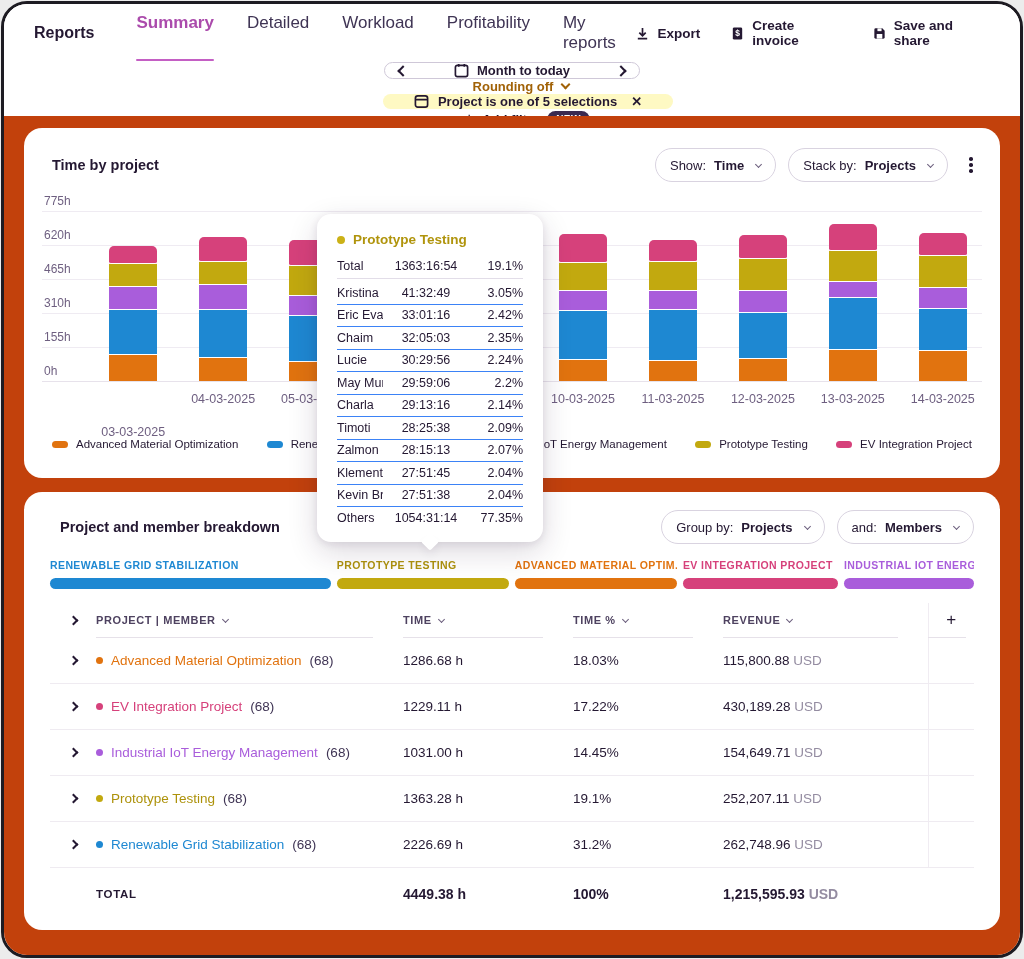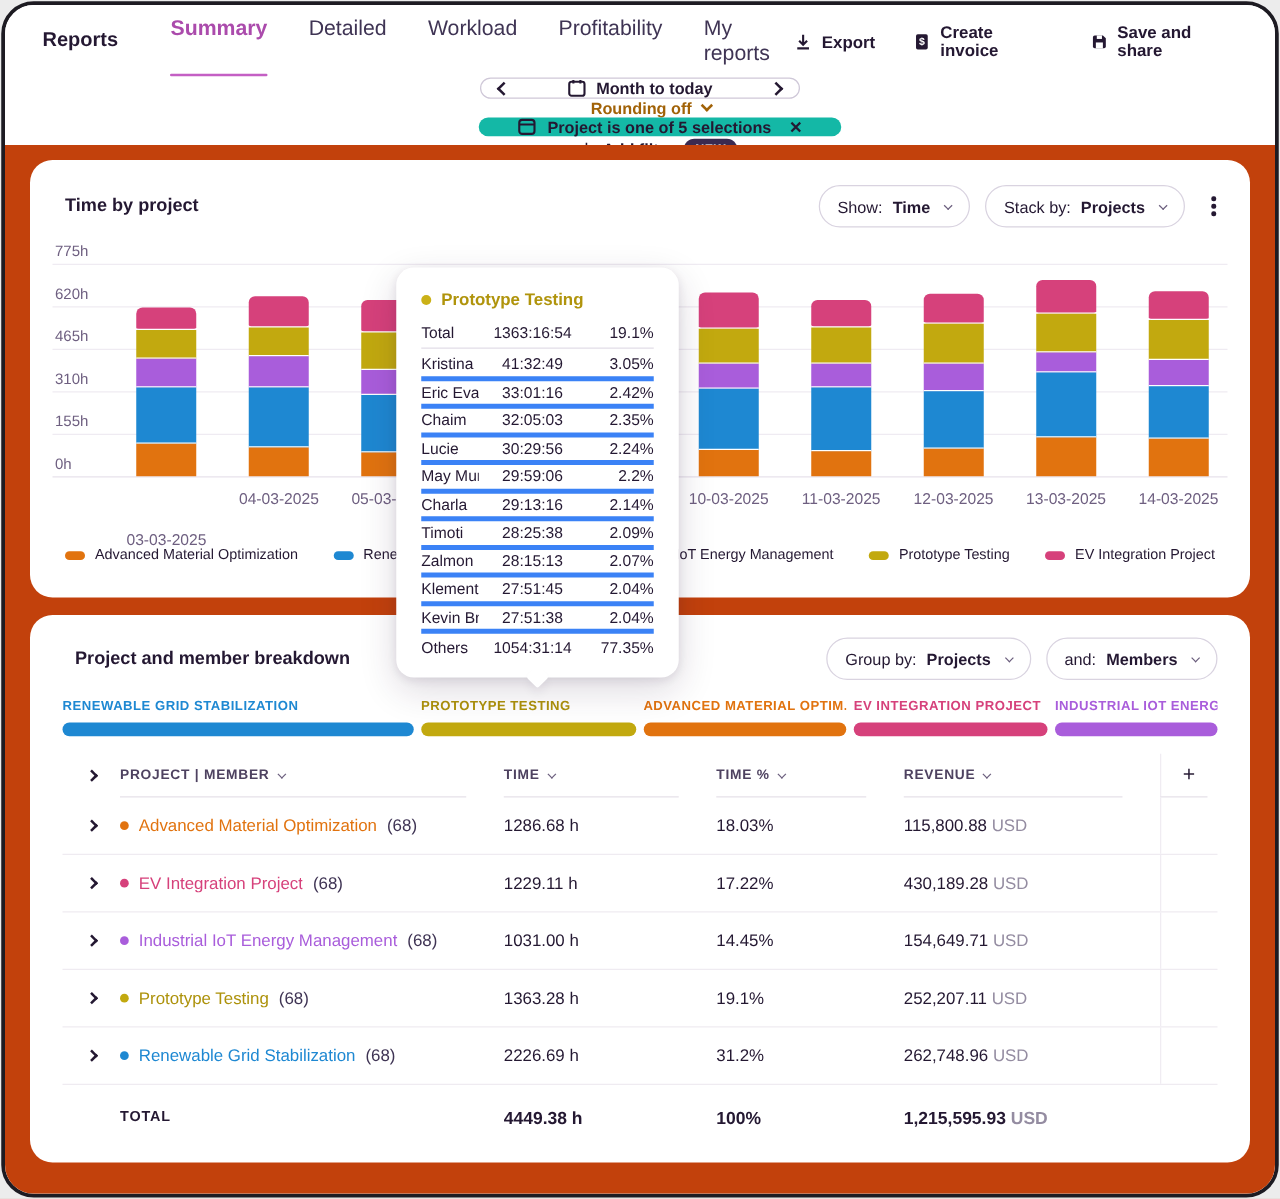--- a/index.html
+++ b/index.html
@@ -15,21 +15,21 @@
   .tab.active::after { content:""; position:absolute; left:0; right:0; bottom:-2px; height:2px; border-radius:2px; background:#c45fc4; }
   .actions { margin-left:auto; display:flex; gap:30px; }
   .action { display:flex; align-items:center; gap:7px; font-size:13.5px; font-weight:700; color:#241832; cursor:pointer; }
   .action svg { display:block; }
 
   
   .filterbar { display:flex; align-items:center; height:54px; padding:0 26px; background:#fff;flex-direction:column; }
   .date-pill { width:256px; height:36px; border:1px solid #cfc8d8; border-radius:20px; display:flex; align-items:center; justify-content:space-between; padding:0 14px; color:#241832; }
   .date-center { display:flex; align-items:center; gap:8px; font-size:13px; font-weight:700; }
   .rounding { display:flex; align-items:center; gap:9px; font-size:13px; font-weight:700; color:#a16207; margin-left:18px; cursor:pointer; }
-  .chip { display:flex; align-items:center; gap:9px; height:36px; background:#14b8a6; border-radius:9px; padding:0 31px; font-size:13px; font-weight:700; color:#241832; margin-left:32px; cursor:pointer; }
+  .chip { display:flex; align-items:center; gap:9px; height:36px; background:#fef9c3; border-radius:9px; padding:0 31px; font-size:13px; font-weight:700; color:#241832; margin-left:32px; cursor:pointer; }
   .chip .x { margin-left:5px; font-size:13px; }
   .add-filter { display:flex; align-items:center; gap:8px; font-size:13px; font-weight:700; color:#241832; margin-left:30px; cursor:pointer; }
   .add-filter .plus { font-size:17px; font-weight:400; }
   .new-badge { background:#3a2a50; color:#fff; font-size:10px; font-weight:700; letter-spacing:.4px; border-radius:10px; padding:3px 9px; }
   .hide-btn { display:flex; align-items:center; gap:7px; font-size:13px; font-weight:700; color:#241832; margin-left:34px; cursor:pointer; }
   .close-x { font-size:14px; font-weight:700; color:#241832; margin-left:26px; cursor:pointer; }
 
   
   .content { position:absolute; top:112px; left:0; right:0; bottom:0; background:#c2410c; padding:12px 20px; }
   .card { background:#fff; border-radius:18px; }
@@ -60,21 +60,21 @@
   .swatch { width:16px; height:7px; border-radius:4px; }
   .legend-label { font-size:11.5px; color:#241832; white-space:nowrap; }
 
   
   .tooltip { position:absolute; left:313px; top:210px; width:226px; background:#fff; border-radius:14px; padding:15px 20px 12px;
              box-shadow:0 10px 30px rgba(44,19,56,.16), 0 2px 8px rgba(44,19,56,.10); z-index:60; }
   .tooltip::after { content:""; position:absolute; left:50%; bottom:-6px; width:13px; height:13px; background:#fff;
                     transform:translateX(-50%) rotate(45deg); border-radius:2px; box-shadow:4px 4px 8px rgba(44,19,56,.05); }
   .tt-title { display:flex; align-items:center; gap:8px; font-size:13.5px; font-weight:700; color:#b0940c; margin:3px 0 7px; }
   .tt-dot { width:8px; height:8px; border-radius:50%; background:#cbb117; }
-  .tt-row { display:flex; align-items:center; height:22.5px; font-size:12.5px; color:#241832; border-bottom:4px solid #3b82f6; }
+  .tt-row { display:flex; align-items:center; height:22.5px; font-size:12.5px; color:#241832; border-bottom:1px solid #3b82f6; }
   .tt-row .n { flex:1; white-space:nowrap; overflow:hidden; }
   .tt-row .t { width:86px; text-align:center; }
   .tt-row .p { width:54px; text-align:right; }
   .tt-row.total { height:25px; border-bottom:1px solid #e2dde8; margin-bottom:3px; }
   .tt-row.last { border-bottom:none; }
 
   
   .breakdown-card { margin-top:14px; height:438px; padding:18px 26px 8px; position:relative; }
   .distribution { display:flex; gap:6px; margin-top:15px; }
   .dist-seg { flex-basis:0; min-width:0; }

